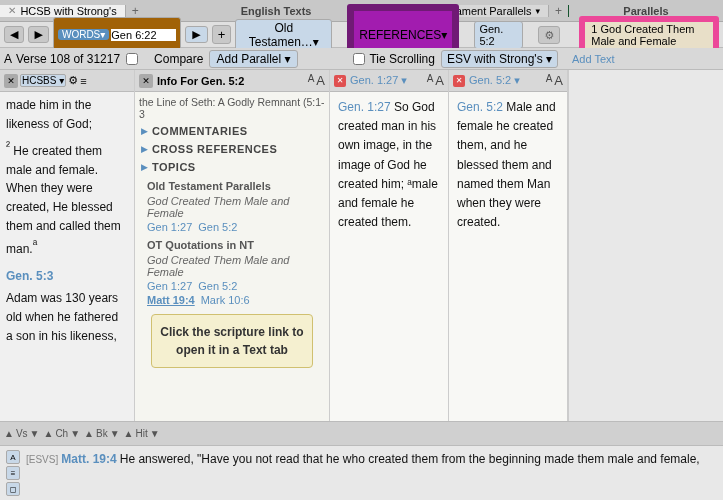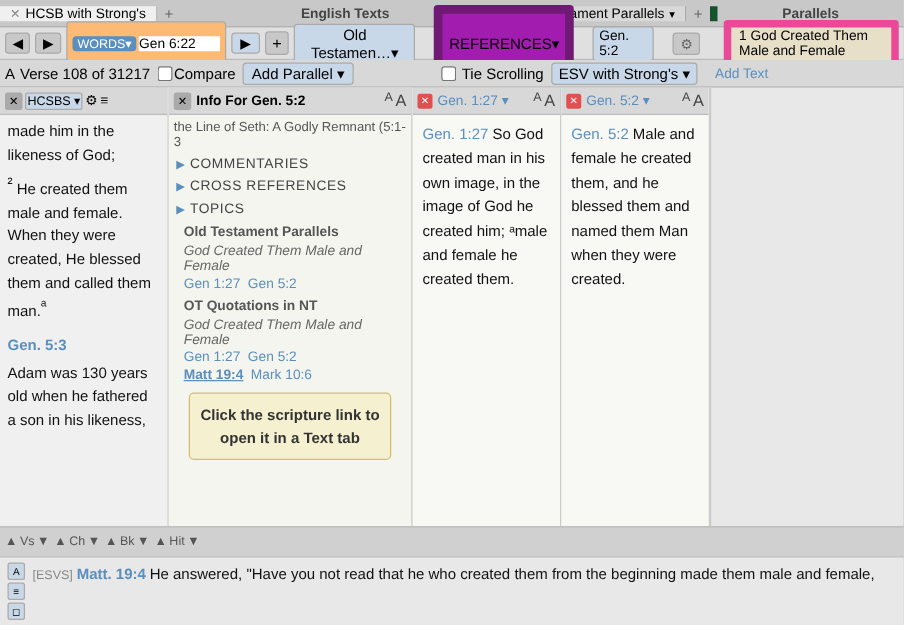--- a/index.html
+++ b/index.html
@@ -10,35 +10,35 @@
     .tab { display: flex; align-items: center; padding: 0 8px; background: #e8e8e8; border-right: 1px solid #aaa; font-size: 11px; cursor: pointer; gap: 4px; }
     .tab.active { background: #f0f0f0; }
     .tab-plus { display: flex; align-items: center; padding: 0 6px; cursor: pointer; font-size: 14px; color: #666; }
     .tab-label-center { flex: 1; text-align: center; font-size: 11px; font-weight: bold; color: #444; padding: 0 10px; }
 
     
     .toolbar { display: flex; background: #e0e0e0; border-bottom: 1px solid #bbb; height: 26px; align-items: center; padding: 0 4px; gap: 4px; }
     .toolbar-left { display: flex; align-items: center; gap: 4px; flex: 1; }
     .toolbar-right { display: flex; align-items: center; gap: 15px; }
     .nav-btn { background: #c8c8c8; border: 1px solid #aaa; border-radius: 3px; padding: 1px 5px; cursor: pointer; font-size: 11px; }
-    .search-box { display: flex; align-items: center; background: #fdba74; border: 1px solid #aaa; border-radius: 3px; padding: 1px 4px; height: 36px; font-size: 11px; gap: 2px; }
+    .search-box { display: flex; align-items: center; background: #a16207; border: 1px solid #aaa; border-radius: 3px; padding: 1px 4px; height: 36px; font-size: 11px; gap: 2px; }
     .search-box input { border: none; outline: none; font-size: 11px; width: 80px; }
     .words-badge { background: #5a8fbe; color: white; border-radius: 3px; padding: 0 4px; font-size: 10px; }
     .go-btn { background: #c8d8e8; border: 1px solid #aaa; border-radius: 3px; padding: 1px 6px; cursor: pointer; font-size: 11px; }
     .plus-btn { background: #c8c8c8; border: 1px solid #aaa; border-radius: 3px; padding: 1px 5px; cursor: pointer; font-size: 13px; }
     .old-test-btn { background: #c8d8e8; border: 1px solid #aaa; border-radius: 3px; padding: 1px 5px; cursor: pointer; font-size: 11px; display: flex; align-items: center; gap: 2px; }
     .ref-btn { background: #a21caf; border: 7px solid #701a75; border-radius: 3px; padding: 17px 5px; cursor: pointer; font-size: 11px; }
     .gen-ref { background: #c8d8e8; border: 1px solid #aaa; border-radius: 3px; padding: 1px 4px; font-size: 11px; }
     .settings-btn { background: #c8c8c8; border: 1px solid #aaa; border-radius: 3px; padding: 1px 5px; cursor: pointer; }
     .parallel-title { background: #e8dfc8; border: 6px solid #ec4899; border-radius: 3px; padding: 1px 6px; font-size: 11px; flex: 1; }
 
     
     .verse-row { display: flex; background: #d8d8d8; border-bottom: 1px solid #bbb; height: 22px; align-items: center; padding: 0 4px; gap: 6px; }
     .verse-info { display: flex; align-items: center; gap: 4px; font-size: 11px; }
-    .compare-btn { display: flex; align-items: center; gap: 1px; font-size: 11px; cursor: pointer; }
+    .compare-btn { display: flex; align-items: center; gap: 16px; font-size: 11px; cursor: pointer; }
     .add-parallel-btn { background: #c8d8e8; border: 1px solid #aaa; border-radius: 3px; padding: 1px 6px; cursor: pointer; font-size: 11px; display: flex; align-items: center; gap: 2px; }
     .tie-scroll { display: flex; align-items: center; gap: 4px; font-size: 11px; }
     .esv-btn { background: #c8d8e8; border: 1px solid #aaa; border-radius: 3px; padding: 1px 5px; font-size: 11px; }
     .add-text-btn { font-size: 11px; color: #5a8fbe; cursor: pointer; padding: 1px 4px; }
 
     
     .main-content { display: flex; flex: 1; overflow: hidden; }
 
     
     .left-panel { width: 135px; background: #f0f0f0; border-right: 1px solid #ccc; display: flex; flex-direction: column; overflow: hidden; }
@@ -51,21 +51,21 @@
     
     .middle-panel { width: 195px; background: #f5f5f0; border-right: 1px solid #ccc; display: flex; flex-direction: column; overflow: hidden; }
     .middle-header { display: flex; align-items: center; background: #d8d8d8; border-bottom: 1px solid #bbb; height: 22px; padding: 0 4px; gap: 4px; }
     .info-title { font-size: 11px; flex: 1; font-weight: bold; }
     .font-size-btns { display: flex; gap: 2px; }
     .font-a-small { font-size: 10px; cursor: pointer; color: #444; }
     .font-a-large { font-size: 13px; cursor: pointer; color: #444; }
     .middle-content { flex: 1; overflow-y: auto; padding: 4px; }
     .section-header { display: flex; align-items: center; gap: 4px; padding: 3px 2px; cursor: pointer; }
     .triangle { font-size: 9px; color: #5a8fbe; }
-    .section-title { font-size: 11px; color: #444; font-weight: normal; letter-spacing: 0.5px; }
+    .section-title { font-size: 11px; color: #444; font-weight: bold; letter-spacing: 0.5px; }
     .sub-section { padding: 4px 8px; }
     .sub-section-title { font-size: 11px; color: #555; font-weight: bold; margin-bottom: 3px; }
     .godly-remnant { font-size: 10.5px; color: #555; margin-bottom: 2px; }
     .parallel-item { margin-bottom: 6px; }
     .parallel-item-title { font-size: 11px; color: #666; margin-bottom: 2px; font-style: italic; }
     .parallel-links { display: flex; gap: 6px; }
     .bible-link { color: #5a8fbe; text-decoration: none; font-size: 11px; cursor: pointer; }
     .click-hint { background: #f5f0d0; border: 1px solid #d0c070; border-radius: 4px; padding: 8px; margin: 8px 4px; font-size: 12px; line-height: 1.5; color: #333; font-weight: bold; text-align: center; }
 
     
@@ -116,21 +116,21 @@
   </div>
   <div class="tab-label-center">English Texts</div>
 
   <div class="tab" style="background:#d8d8d8;">
     <span style="font-size:11px;">Old Testament Parallels</span>
     <span style="font-size:9px;">▾</span>
   </div>
   <div class="tab-plus">
     <span>+</span>
   </div>
-  <div style="width:155px; display:flex; align-items:center; justify-content:center; border-left:6px solid #14532d;">
+  <div style="width:155px; display:flex; align-items:center; justify-content:center; border-left:1px solid #14532d;">
     <span style="font-size:11px; font-weight:bold; color:#444;">Parallels</span>
   </div>
 </div>
 
 <div class="toolbar">
   <div class="toolbar-left">
     <button class="nav-btn">◀</button>
     <button class="nav-btn">▶</button>
     <div class="search-box">
       <span class="words-badge">WORDS▾</span>

